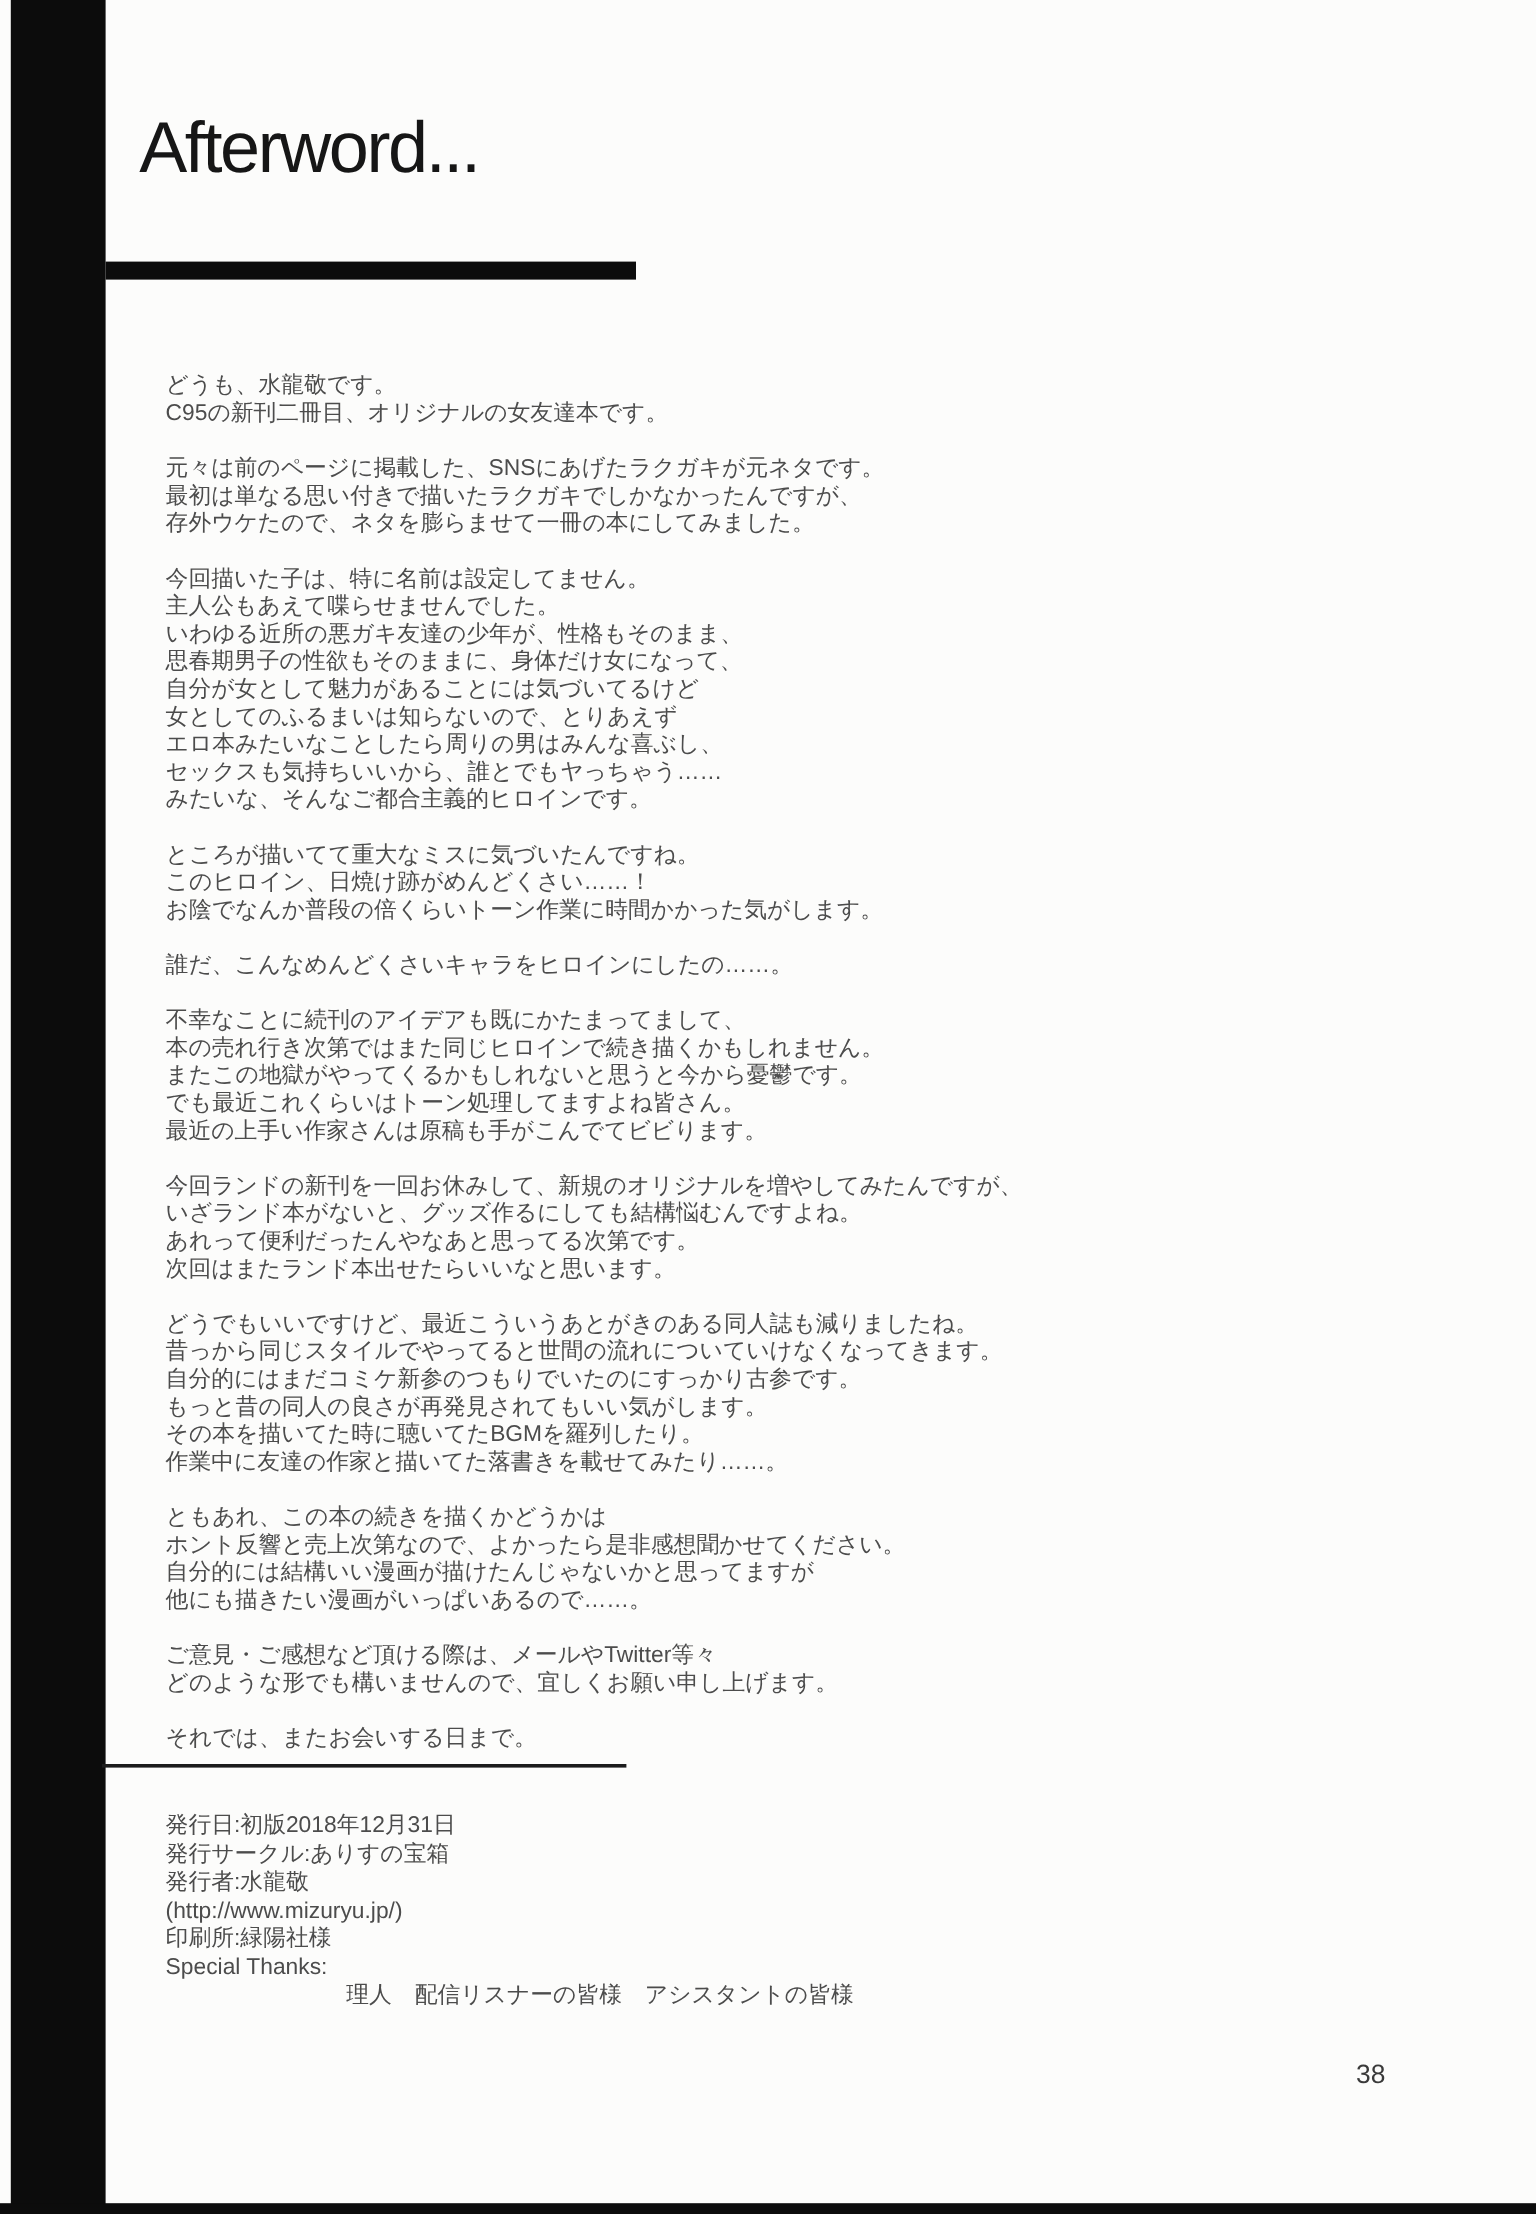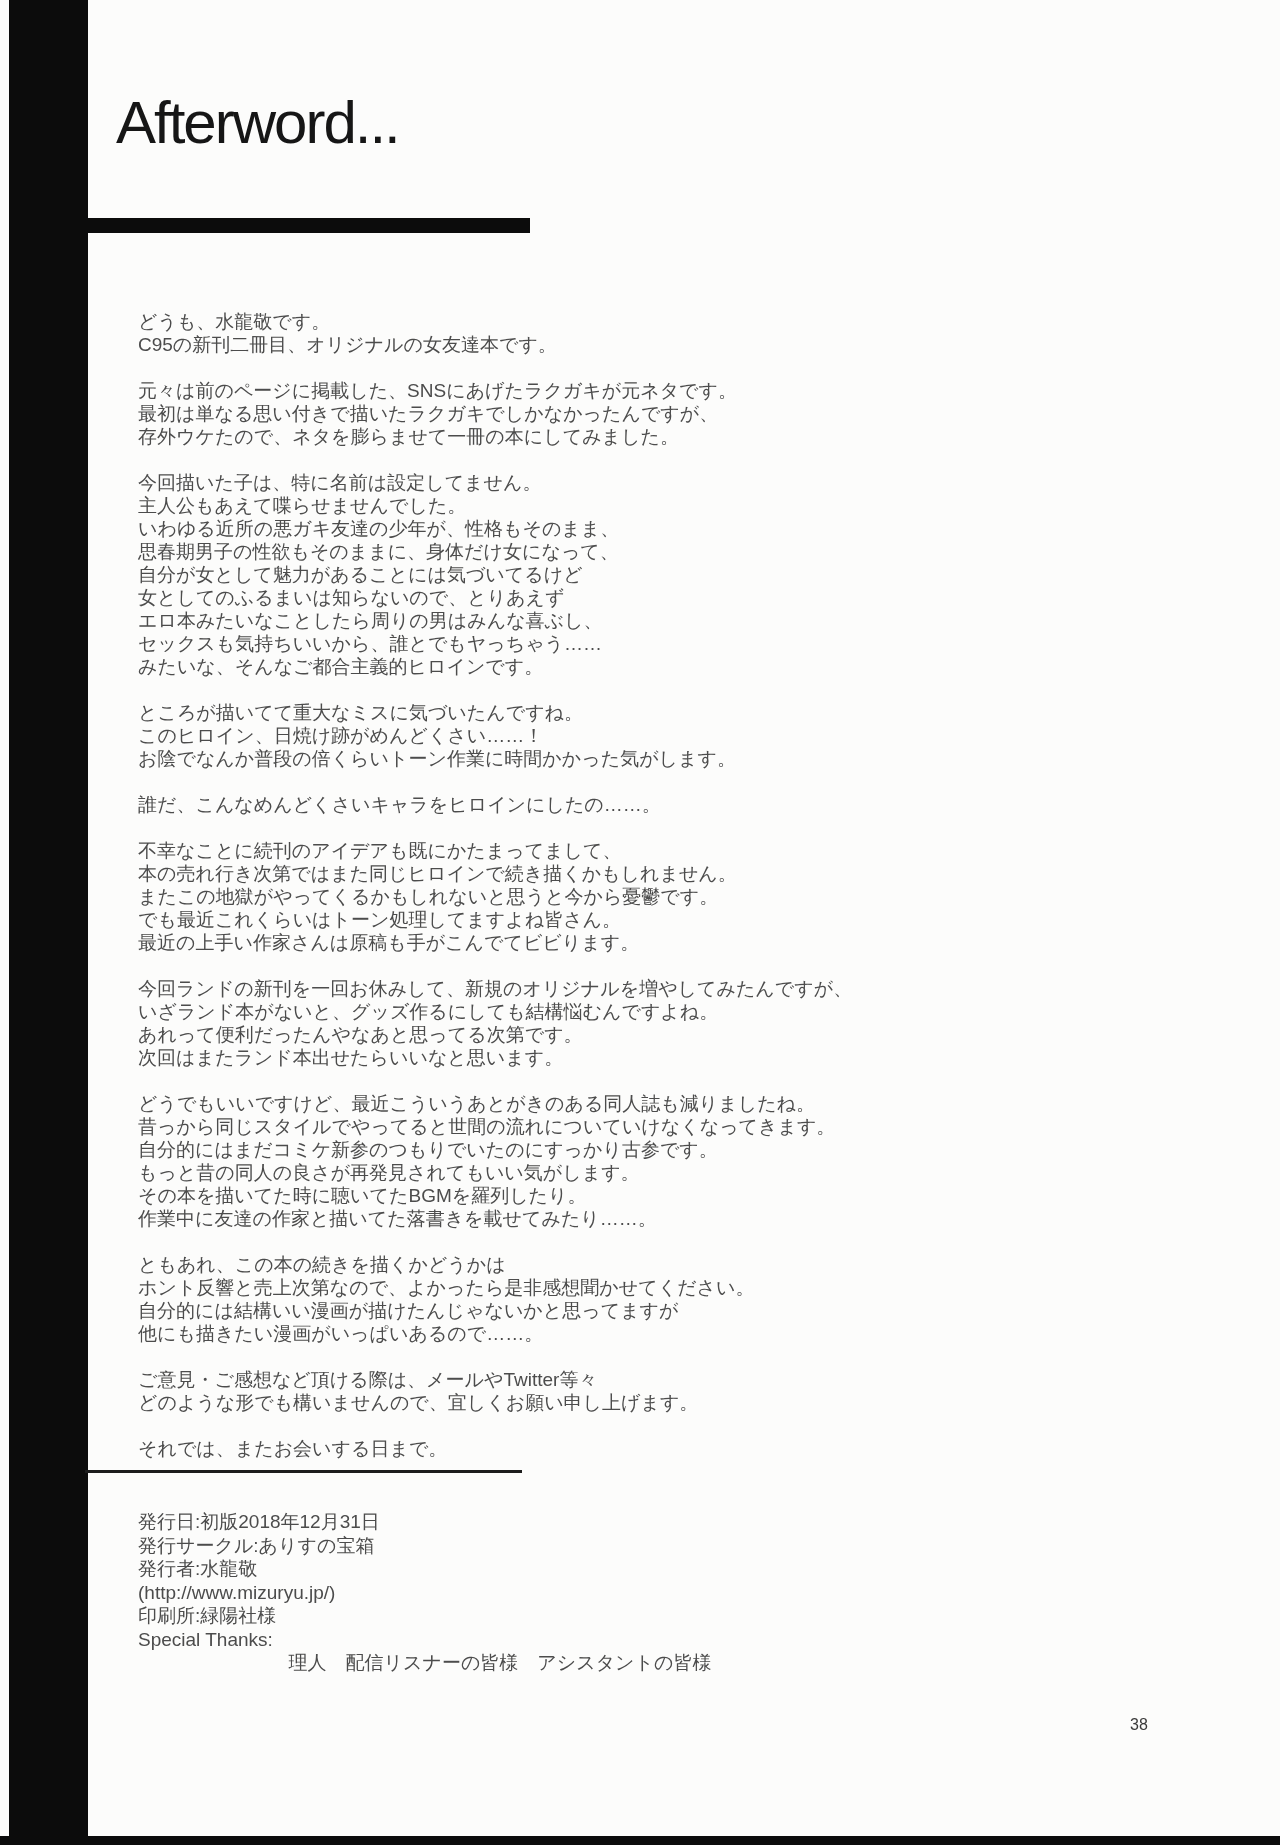--- a/index.html
+++ b/index.html
@@ -63,21 +63,21 @@
     width: 700px;
     font-size: 19px;
     line-height: 23.5px;
     color: #4c4c4c;
   }
   .colophon .line { display: block; white-space: nowrap; }
   .colophon .thanks-line { display: block; padding-left: 24px; white-space: nowrap; text-align: center; }
   .page-number {
     position: absolute;
     left: 1130px; top: 1716px;
-    font-size: 16px;
+    font-size: 22px;
     color: #3a3a3a;
     text-align: right;
   }
 </style>
 </head>
 <body>
 
 <div class="left-bar"></div>
 <div class="bottom-bar"></div>
 

